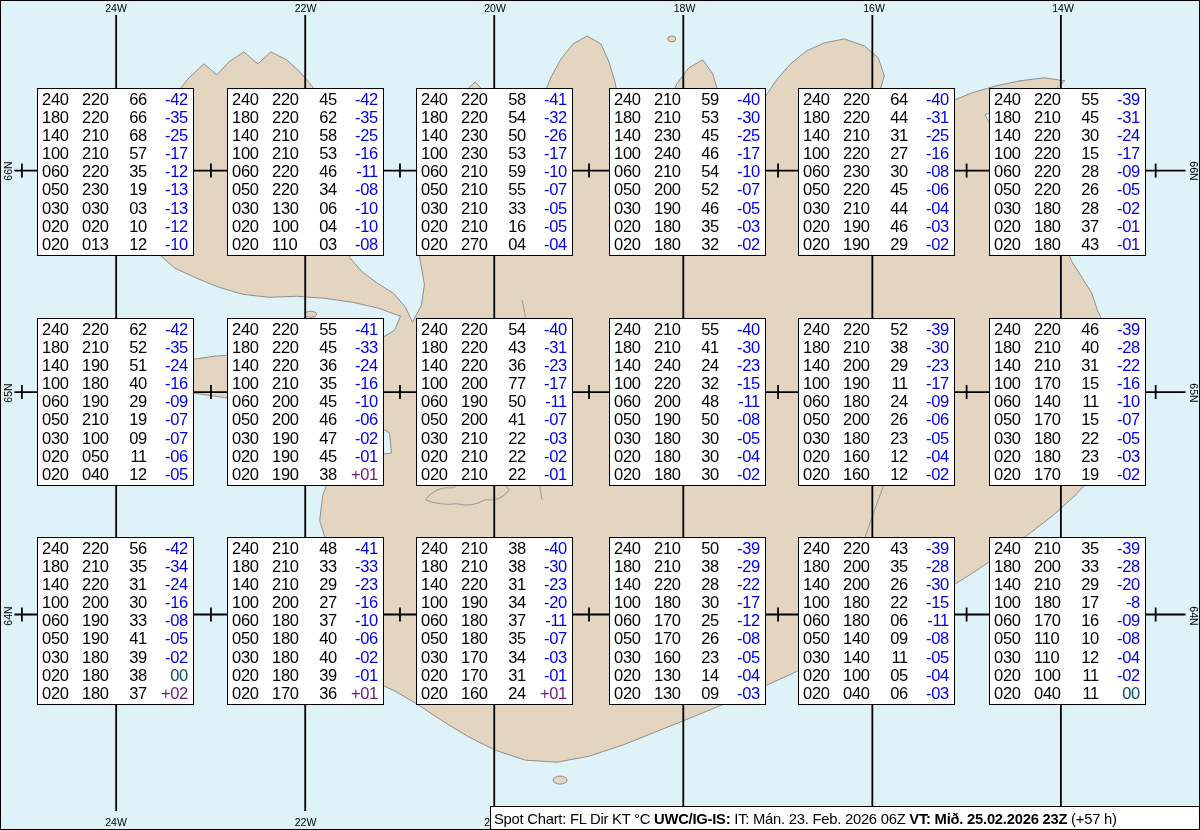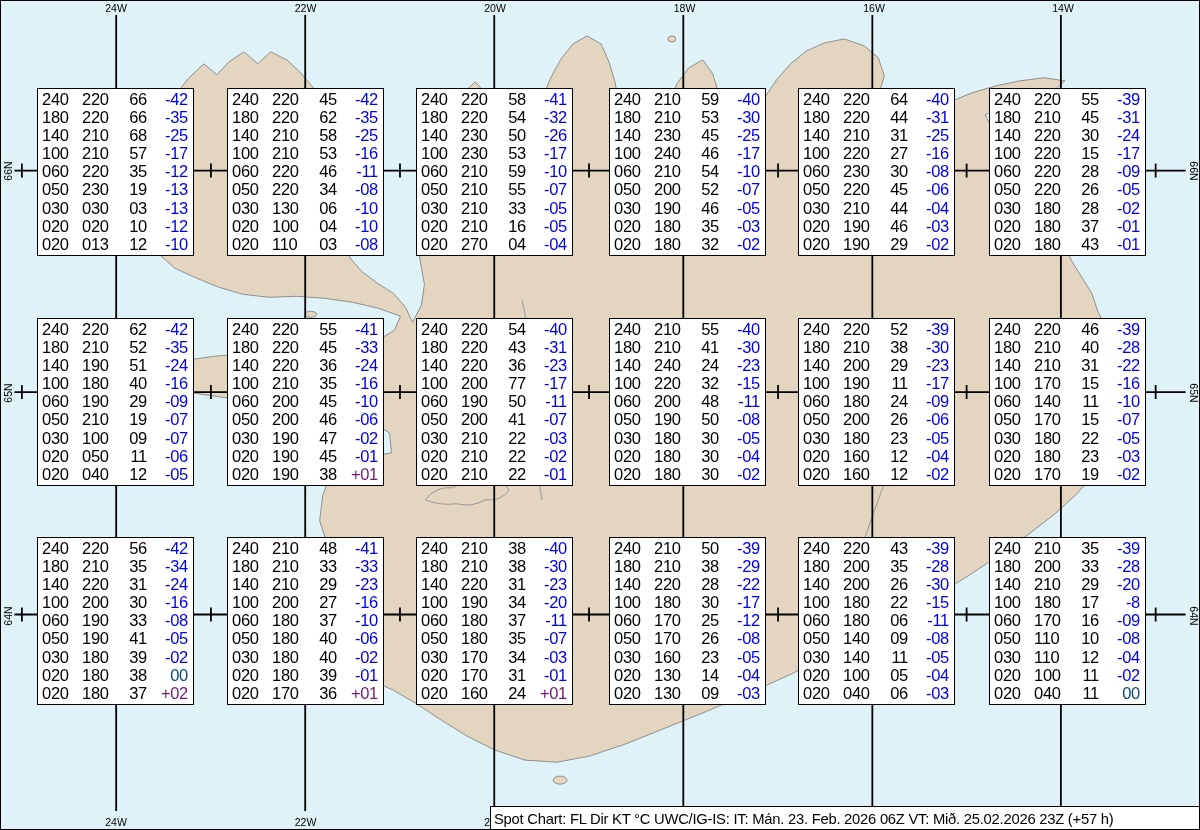--- a/index.html
+++ b/index.html
@@ -39,21 +39,21 @@
   }
   .lat-left{transform:translate(-50%,-50%) rotate(-90deg);}
   .lat-right{transform:translate(-50%,-50%) rotate(90deg);}
 
   #status-bar{
     position:absolute;left:489px;top:805px;right:0;bottom:0;
     background:#fff;border-top:1px solid #000;border-left:1px solid #000;
     font-size:14.8px;letter-spacing:-0.25px;color:#000;
     padding:4px 1px 0 3px;white-space:nowrap;overflow:hidden;
   }
-  #status-bar b{font-weight:normal;}
+  #status-bar b{font-weight:bold;}
 </style>
 </head>
 <body>
 
 <div id="chart">
 
   <svg id="map-svg" viewBox="0 0 1200 830" xmlns="http://www.w3.org/2000/svg">
     <rect x="0" y="0" width="1200" height="830" fill="#dff2f7"></rect>
     <path class="coast" d="
       M 152 382

